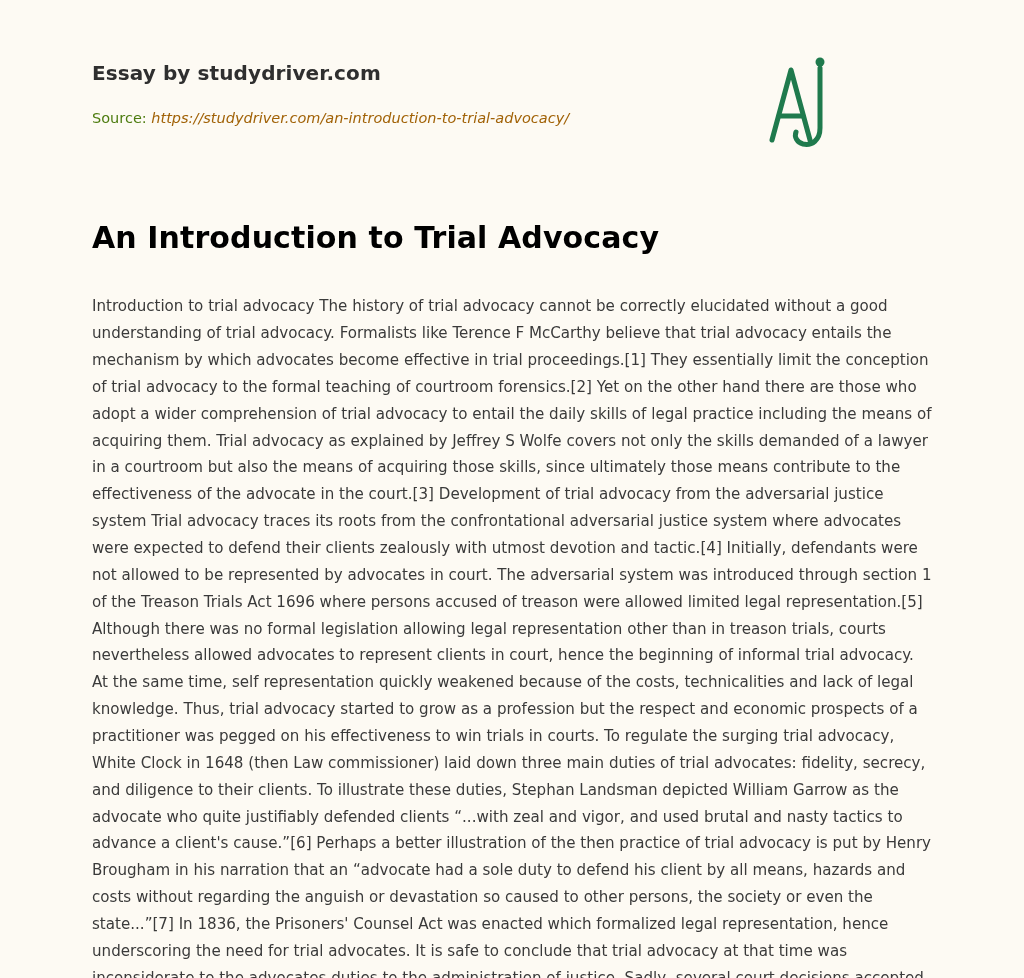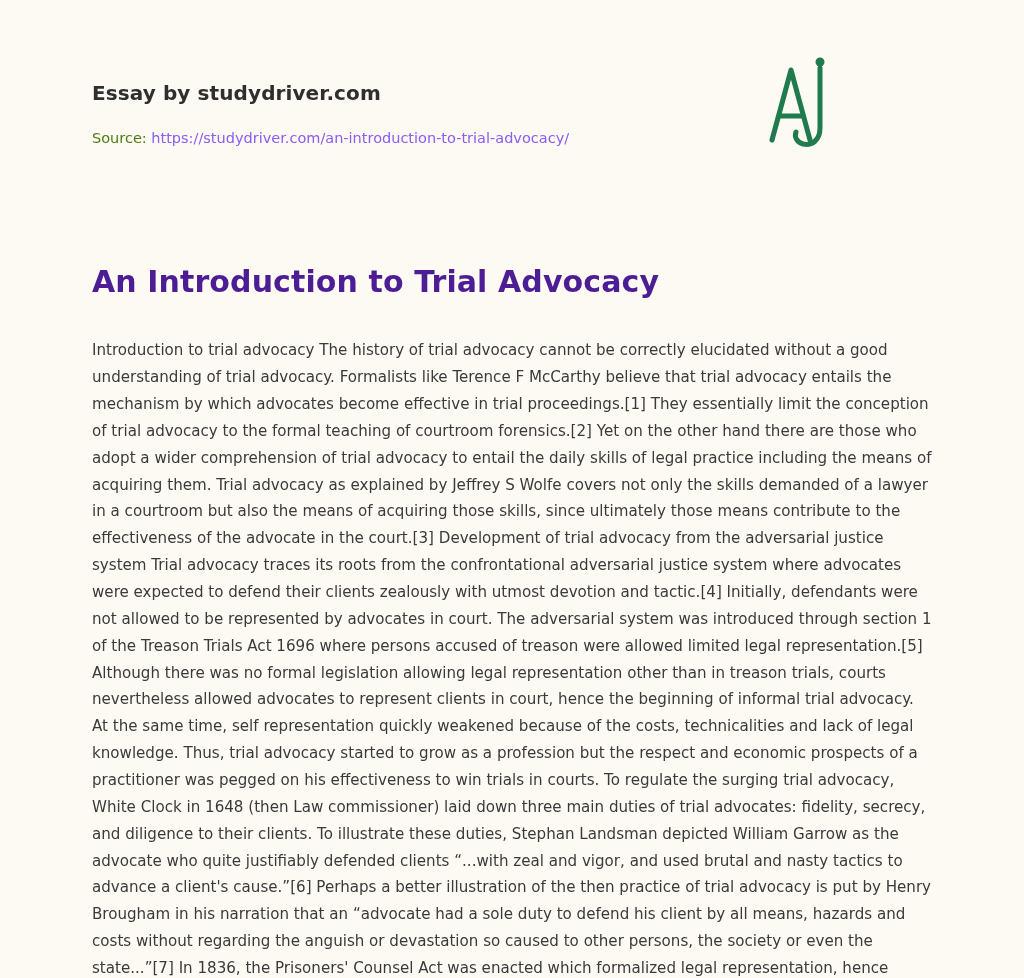--- a/index.html
+++ b/index.html
@@ -16,21 +16,21 @@
   }
   .page {
     position: relative;
     width: 1024px;
     height: 978px;
     box-sizing: border-box;
     padding: 0 92px;
   }
   .header {
     position: relative;
-    padding-top: 80px;
+    padding-top: 60px;
   }
   .essay-by {
     font-size: 20px;
     font-weight: bold;
     color: #2f2f2f;
     letter-spacing: 0.1px;
     line-height: 1.3;
   }
   .essay-by .brand {
     font-weight: bold;
@@ -38,39 +38,40 @@
   .source-line {
     margin-top: 22px;
     font-size: 14.5px;
     color: #4a4a4a;
     line-height: 1.4;
   }
   .source-label {
     color: #4d7c0f;
   }
   .source-url {
-    color: #8b5cf6;
+    color: #a16207;
     text-decoration: none;
     word-break: break-all;
+    font-style: italic;
   }
   .logo {
     position: absolute;
     top: 52px;
     right: 78px;
     width: 120px;
     height: 104px;
   }
   .logo svg {
     display: block;
   }
   .title {
-    margin-top: 116px;
+    margin-top: 92px;
     font-size: 30px;
     font-weight: bold;
-    color: #4c1d95;
+    color: #000000;
     letter-spacing: 0.1px;
   }
   .article-body {
     margin-top: 38px;
     font-size: 15.1px;
     line-height: 1.78;
     color: #3a3a3a;
     text-align: left;
     max-width: 840px;
   }

